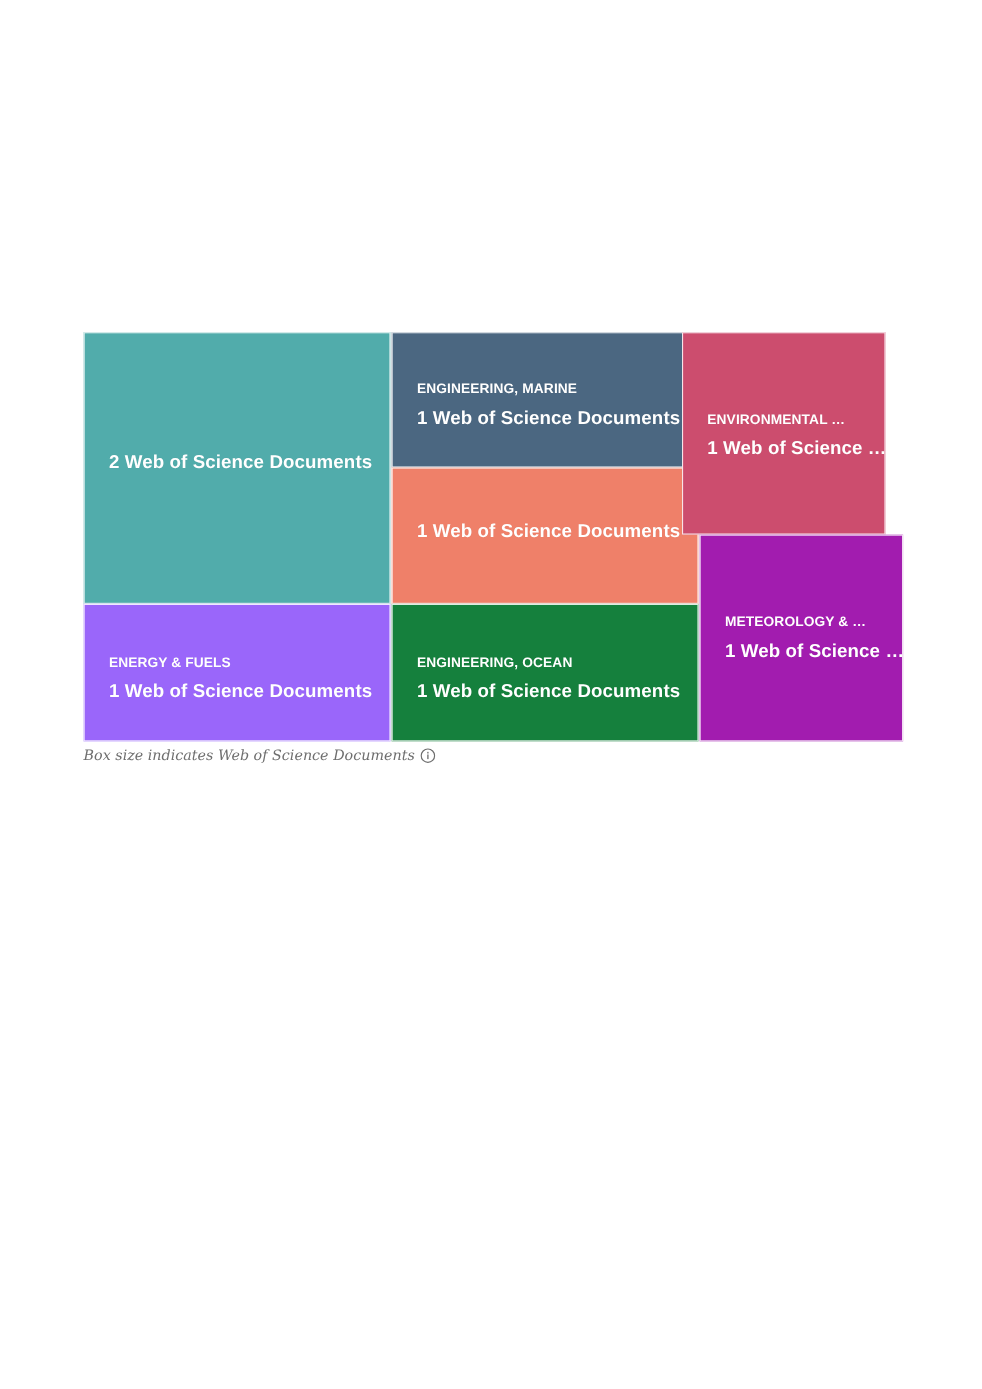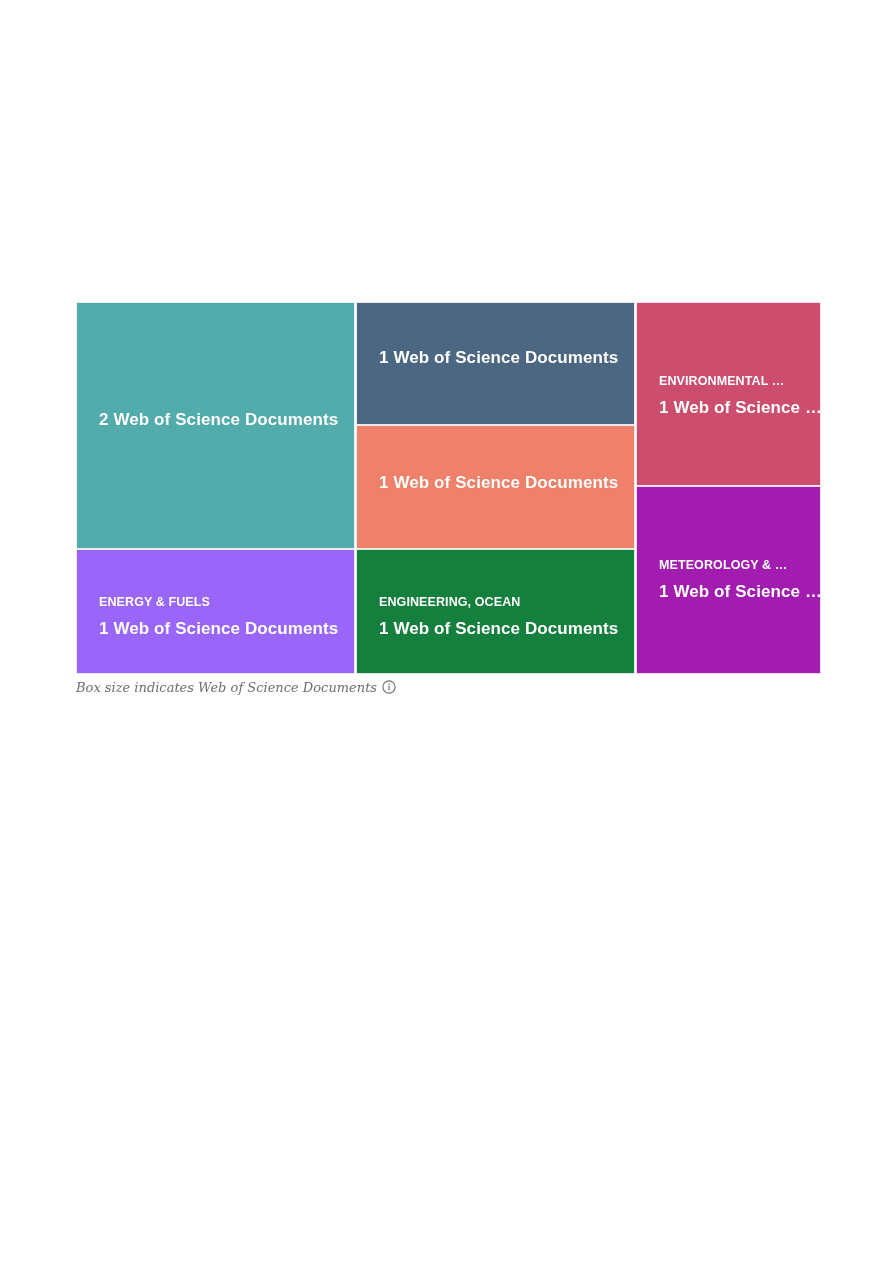--- a/index.html
+++ b/index.html
@@ -104,29 +104,30 @@
 
 <div id="treemap-figure">
   <div id="treemap-plot">
       <div class="tm-cell" style="left: 0px; top: 0px; width: 279px; height: 247px; background: rgb(81, 172, 171);">
         <div class="tm-inner" style="top: 102px;">
           <span class="tm-label tm-value">2 Web of Science Documents</span>
         </div>
       </div>
       <div class="tm-cell" style="left: 280px; top: 0px; width: 279px; height: 123px; background: rgb(75, 103, 129);">
         <div class="tm-inner" style="top: 40px;">
+          <span class="tm-label">ENGINEERING, MARINE</span>
           <span class="tm-label tm-value">1 Web of Science Documents</span>
         </div>
       </div>
       <div class="tm-cell" style="left: 280px; top: 123px; width: 279px; height: 124px; background: rgb(239, 128, 105);">
         <div class="tm-inner" style="top: 42px;">
           <span class="tm-label tm-value">1 Web of Science Documents</span>
         </div>
       </div>
-      <div class="tm-cell" style="left: 560px; top: 0px; width: 185px; height: 184px; background: rgb(204, 77, 110);">
+      <div class="tm-cell" style="left: 544px; top: 0px; width: 185px; height: 184px; background: rgb(204, 77, 110);">
         <div class="tm-inner" style="top: 68px;">
           <span class="tm-label">ENVIRONMENTAL …</span>
           <span class="tm-label tm-value">1 Web of Science …</span>
         </div>
       </div>
       <div class="tm-cell" style="left: 0px; top: 247px; width: 279px; height: 125px; background: rgb(154, 102, 250);">
         <div class="tm-inner" style="top: 42px;">
           <span class="tm-label">ENERGY &amp; FUELS</span>
           <span class="tm-label tm-value">1 Web of Science Documents</span>
         </div>

